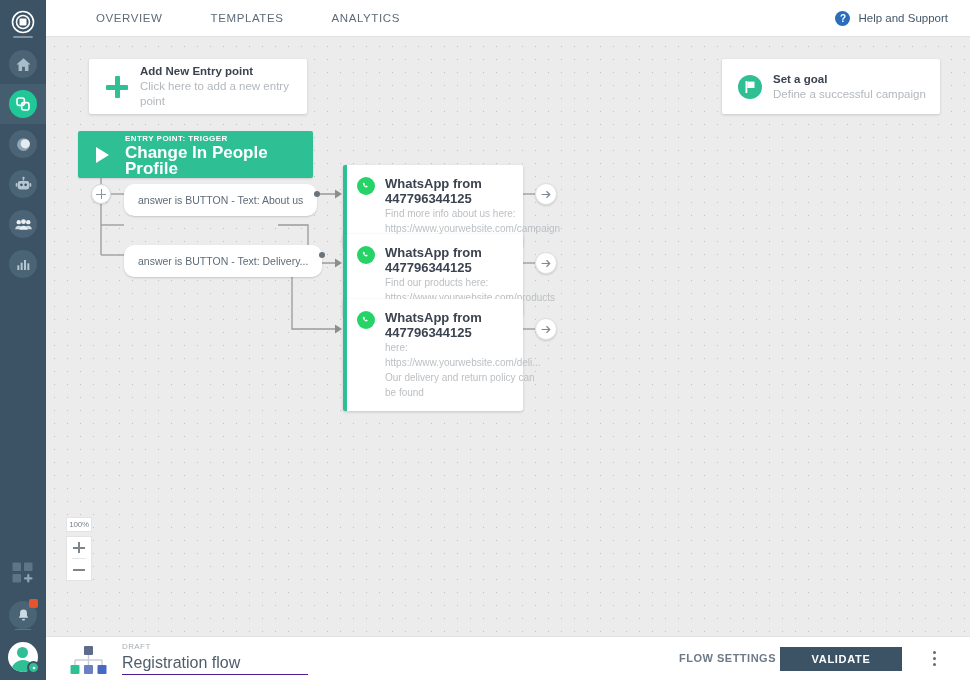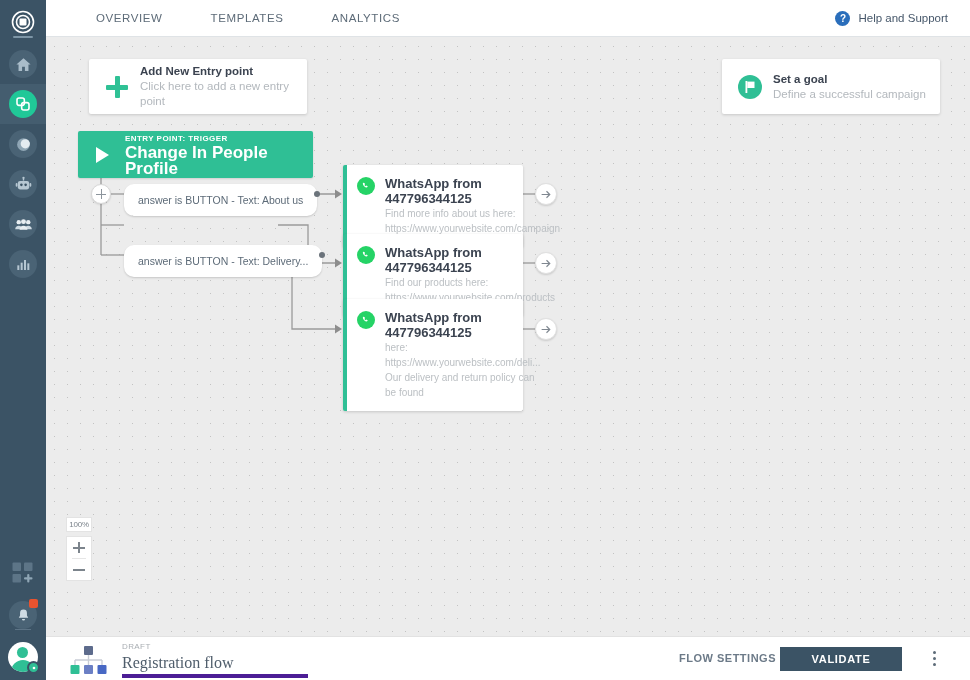--- a/index.html
+++ b/index.html
@@ -205,21 +205,21 @@
   
   #bottombar {
     position:absolute; left:46px; right:0; bottom:0; height:44px;
     background:#fff; border-top:1px solid #e2e2e2; z-index:26;
   }
   #flow-icon { position:absolute; left:22px; top:9px; width:40px; height:28px; }
   .flow-meta { position:absolute; left:76px; top:4px; }
   .flow-status { font-size:8px; font-weight:normal; color:#a9aeb3; letter-spacing:.4px; line-height:11px; }
   .flow-name {
     font-size:16px; color:#4f5d6b; line-height:21px;
-    border-bottom:4px solid #4c1d95; width:186px; padding-bottom:1px; cursor:text;font-family:Liberation Serif, serif;
+    border-bottom:1px solid #4c1d95; width:186px; padding-bottom:1px; cursor:text;
   }
   .flow-saved { font-size:9.5px; color:#b0b5ba; line-height:14px; margin-top:2px; }
   #flow-settings {
     position:absolute; right:194px; top:15px; font-size:11px; font-weight:bold;
     letter-spacing:.5px; color:#6c7a88; cursor:pointer;
   }
   #validate {
     position:absolute; right:68px; top:10px; width:122px; height:24px;
     background:#3b5365; color:#fff; font-size:11px; font-weight:bold;
     letter-spacing:.7px; border:none; cursor:pointer;

